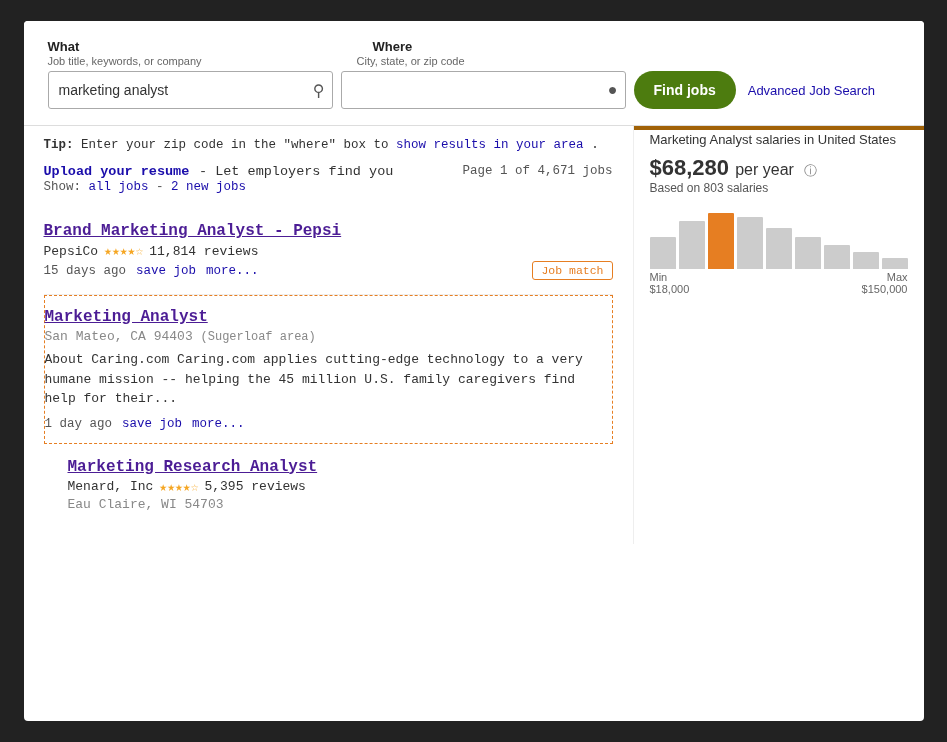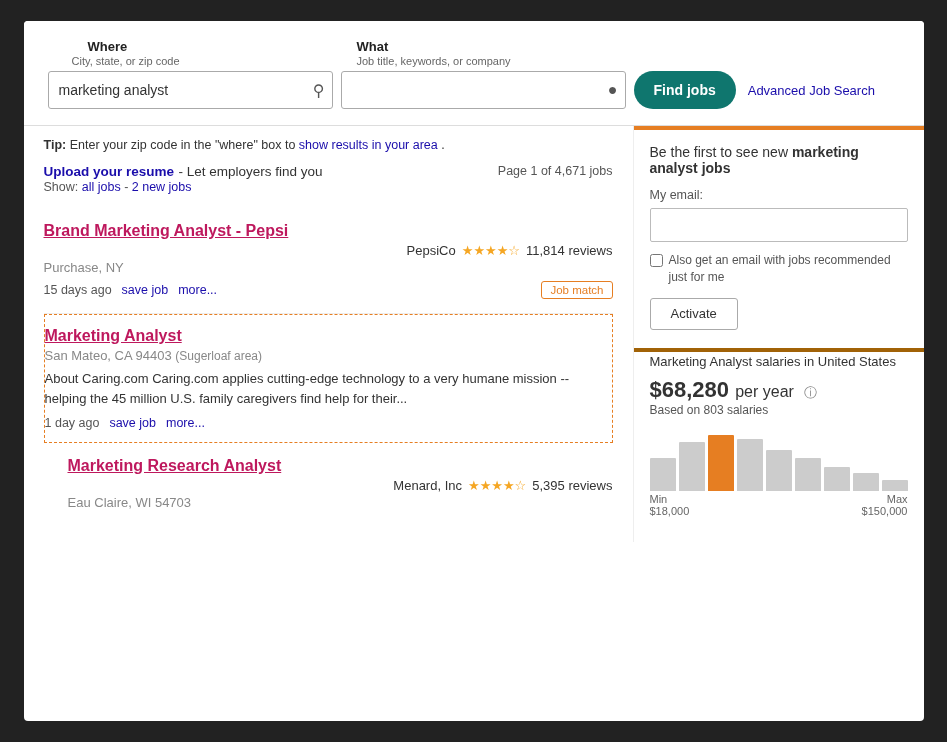--- a/index.html
+++ b/index.html
@@ -89,21 +89,21 @@
       position: absolute;
       right: 8px;
       top: 50%;
       transform: translateY(-50%);
       color: #555;
       font-size: 16px;
     }
     .find-jobs-btn {
       height: 38px;
       padding: 0 20px;
-      background: #0f766e;
+      background: #4d7c0f;
       color: #fff;
       border: none;
       border-radius: 20px;
       font-size: 14px;
       font-weight: bold;
       cursor: pointer;
       white-space: nowrap;
     }
     .advanced-link {
       font-size: 13px;
@@ -124,20 +124,21 @@
       display: flex;
       gap: 0;
       padding: 0;
     }
     
     .left-col {
       flex: 1;
       padding: 12px 20px;
       border-right: 1px solid #eee;
       min-width: 0;
+      font-family: Liberation Mono, monospace;
     }
     .tip-bar {
       font-size: 12.5px;
       color: #333;
       margin-bottom: 10px;
     }
     .tip-bar .tip-bold { font-weight: bold; }
     .tip-bar .tip-link { color: #1a0dab; text-decoration: none; }
     .upload-resume-row {
       display: flex;
@@ -168,34 +169,33 @@
     .show-bar .show-link { color: #1a0dab; text-decoration: none; }
     .show-bar .show-new { color: #1a0dab; }
     
     .job-card {
       border-bottom: 1px solid #eee;
       padding: 14px 0;
     }
     .job-card:last-child { border-bottom: none; margin-left: 24px; }
     .job-title {
       font-size: 16px;
-      color: #be185d;
+      color: #4c1d95;
       font-weight: bold;
       text-decoration: underline;
       cursor: pointer;
       margin-bottom: 3px;
     }
     .company-row {
       display: flex;
       align-items: center;
       gap: 6px;
       font-size: 13px;
       color: #333;
       margin-bottom: 2px;
-      justify-content: flex-end;
     }
     .company-name { color: #333; }
     .stars { color: #f5a623; font-size: 13px; }
     .review-count { color: #333; font-size: 13px; }
     .job-location {
       font-size: 13px;
       color: #888;
       margin-bottom: 6px;
     }
     .job-desc {
@@ -345,27 +345,27 @@
       line-height: 1.4;
     }
   </style>
 </head>
 <body>
 
 <div class="window">
 
   <div class="header">
     <div class="search-labels">
+      <div style="width:285px">
+        <span class="label-what">What</span>
+        <span class="sub-label">Job title, keywords, or company</span>
+      </div>
       <div style="width:285px; margin-left:24px;">
         <span class="label-where">Where</span>
         <span class="sub-label">City, state, or zip code</span>
-      </div>
-      <div style="width:285px">
-        <span class="label-what">What</span>
-        <span class="sub-label">Job title, keywords, or company</span>
       </div>
     </div>
     <div class="search-row">
       <div class="search-input-wrap">
         <input class="search-input" type="text" value="marketing analyst" style="">
         <button class="search-icon-btn">⚲</button>
       </div>
       <div class="where-input-wrap">
         <input class="where-input" type="text" style="">
         <span class="location-icon">●</span>
@@ -402,21 +402,20 @@
         <span class="show-new">2 new jobs</span>
       </div>
 
       <div class="job-card">
         <div class="job-title">Brand Marketing Analyst - Pepsi</div>
         <div class="company-row">
           <span class="company-name">PepsiCo</span>
           <span class="stars">★★★★☆</span>
           <span class="review-count">11,814 reviews</span>
         </div>
-        <div class="job-location">Purchase, NY</div>
         <div class="job-footer">
           <span>15 days ago</span>
           <a class="save-link">save job</a>
           <a class="more-link">more...</a>
           <span class="job-match-badge">Job match</span>
         </div>
       </div>
 
       <div class="job-card dashed-border">
         <div class="job-title">Marketing Analyst</div>
@@ -440,32 +439,20 @@
           <span class="company-name">Menard, Inc</span>
           <span class="stars">★★★★☆</span>
           <span class="review-count">5,395 reviews</span>
         </div>
         <div class="job-location">Eau Claire, WI 54703</div>
       </div>
     </div>
 
     <div class="right-col">
 
-      <div class="right-section">
-        <div class="right-section-title">
-          <span>Be the first to see new </span><strong>marketing analyst jobs</strong>
-        </div>
-        <span class="email-label">My email:</span>
-        <input class="email-input" type="email" style="">
-        <div class="checkbox-row">
-          <input type="checkbox" style="">
-          <span class="checkbox-label">Also get an email with jobs recommended just for me</span>
-        </div>
-        <button class="activate-btn">Activate</button>
-      </div>
 
       <div class="salary-section">
         <div class="salary-section-title">Marketing Analyst salaries in United States</div>
         <div>
           <span class="salary-amount">
             <span>$68,280</span>
             <span class="salary-unit">per year</span>
           </span>
           <span class="salary-info-icon">ⓘ</span>
         </div>

